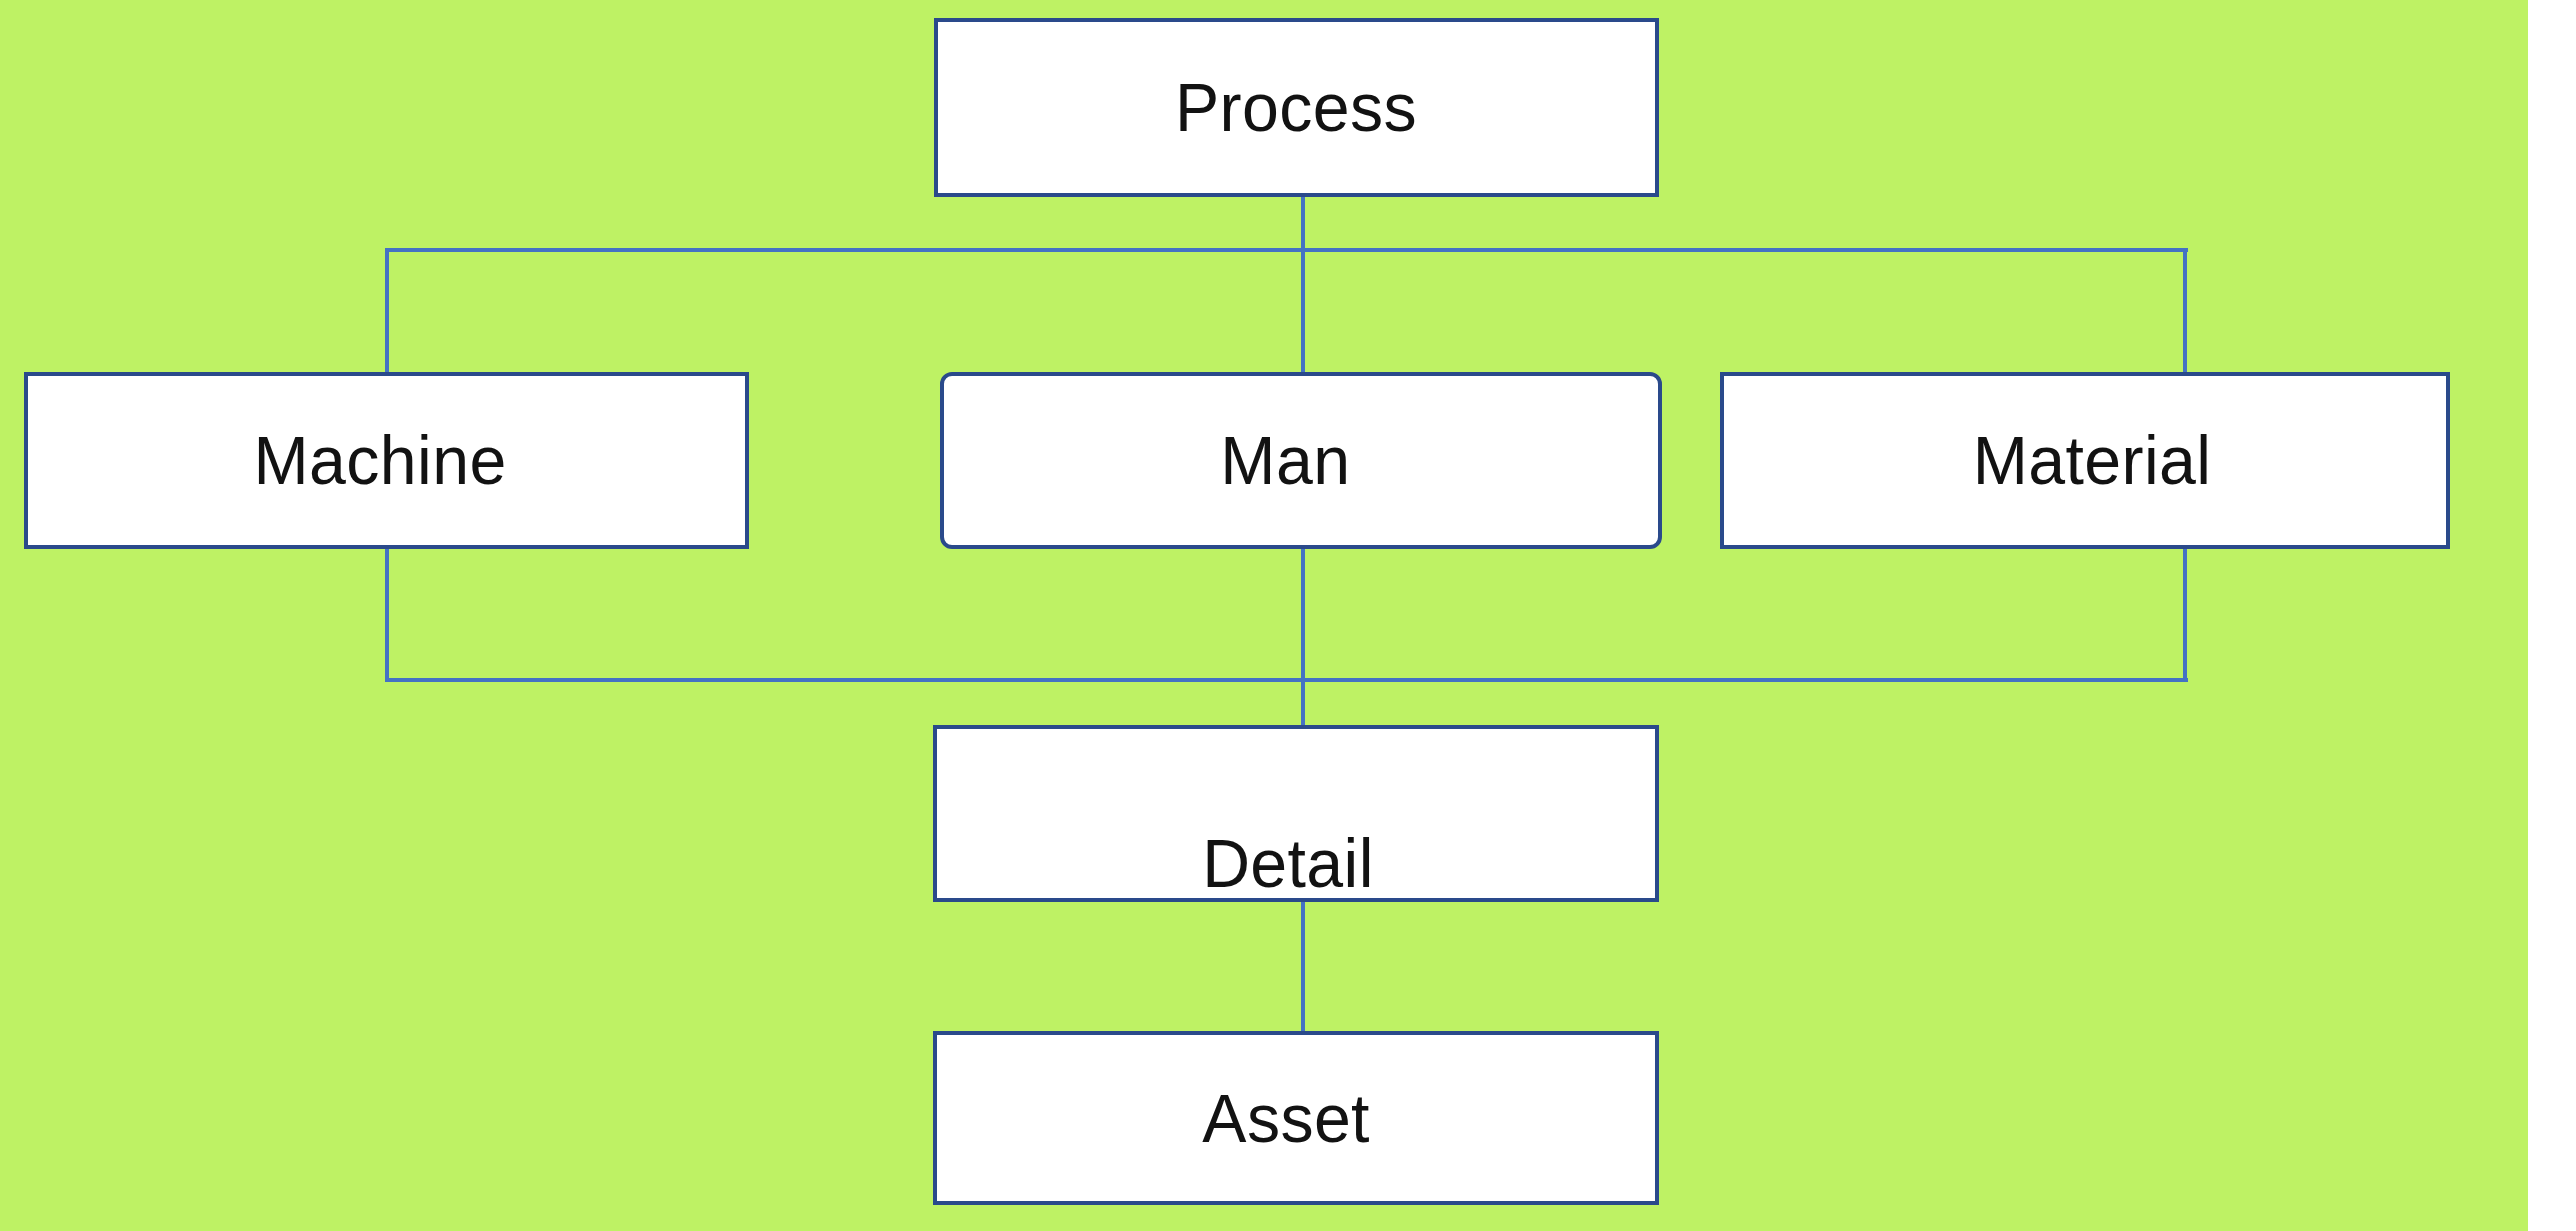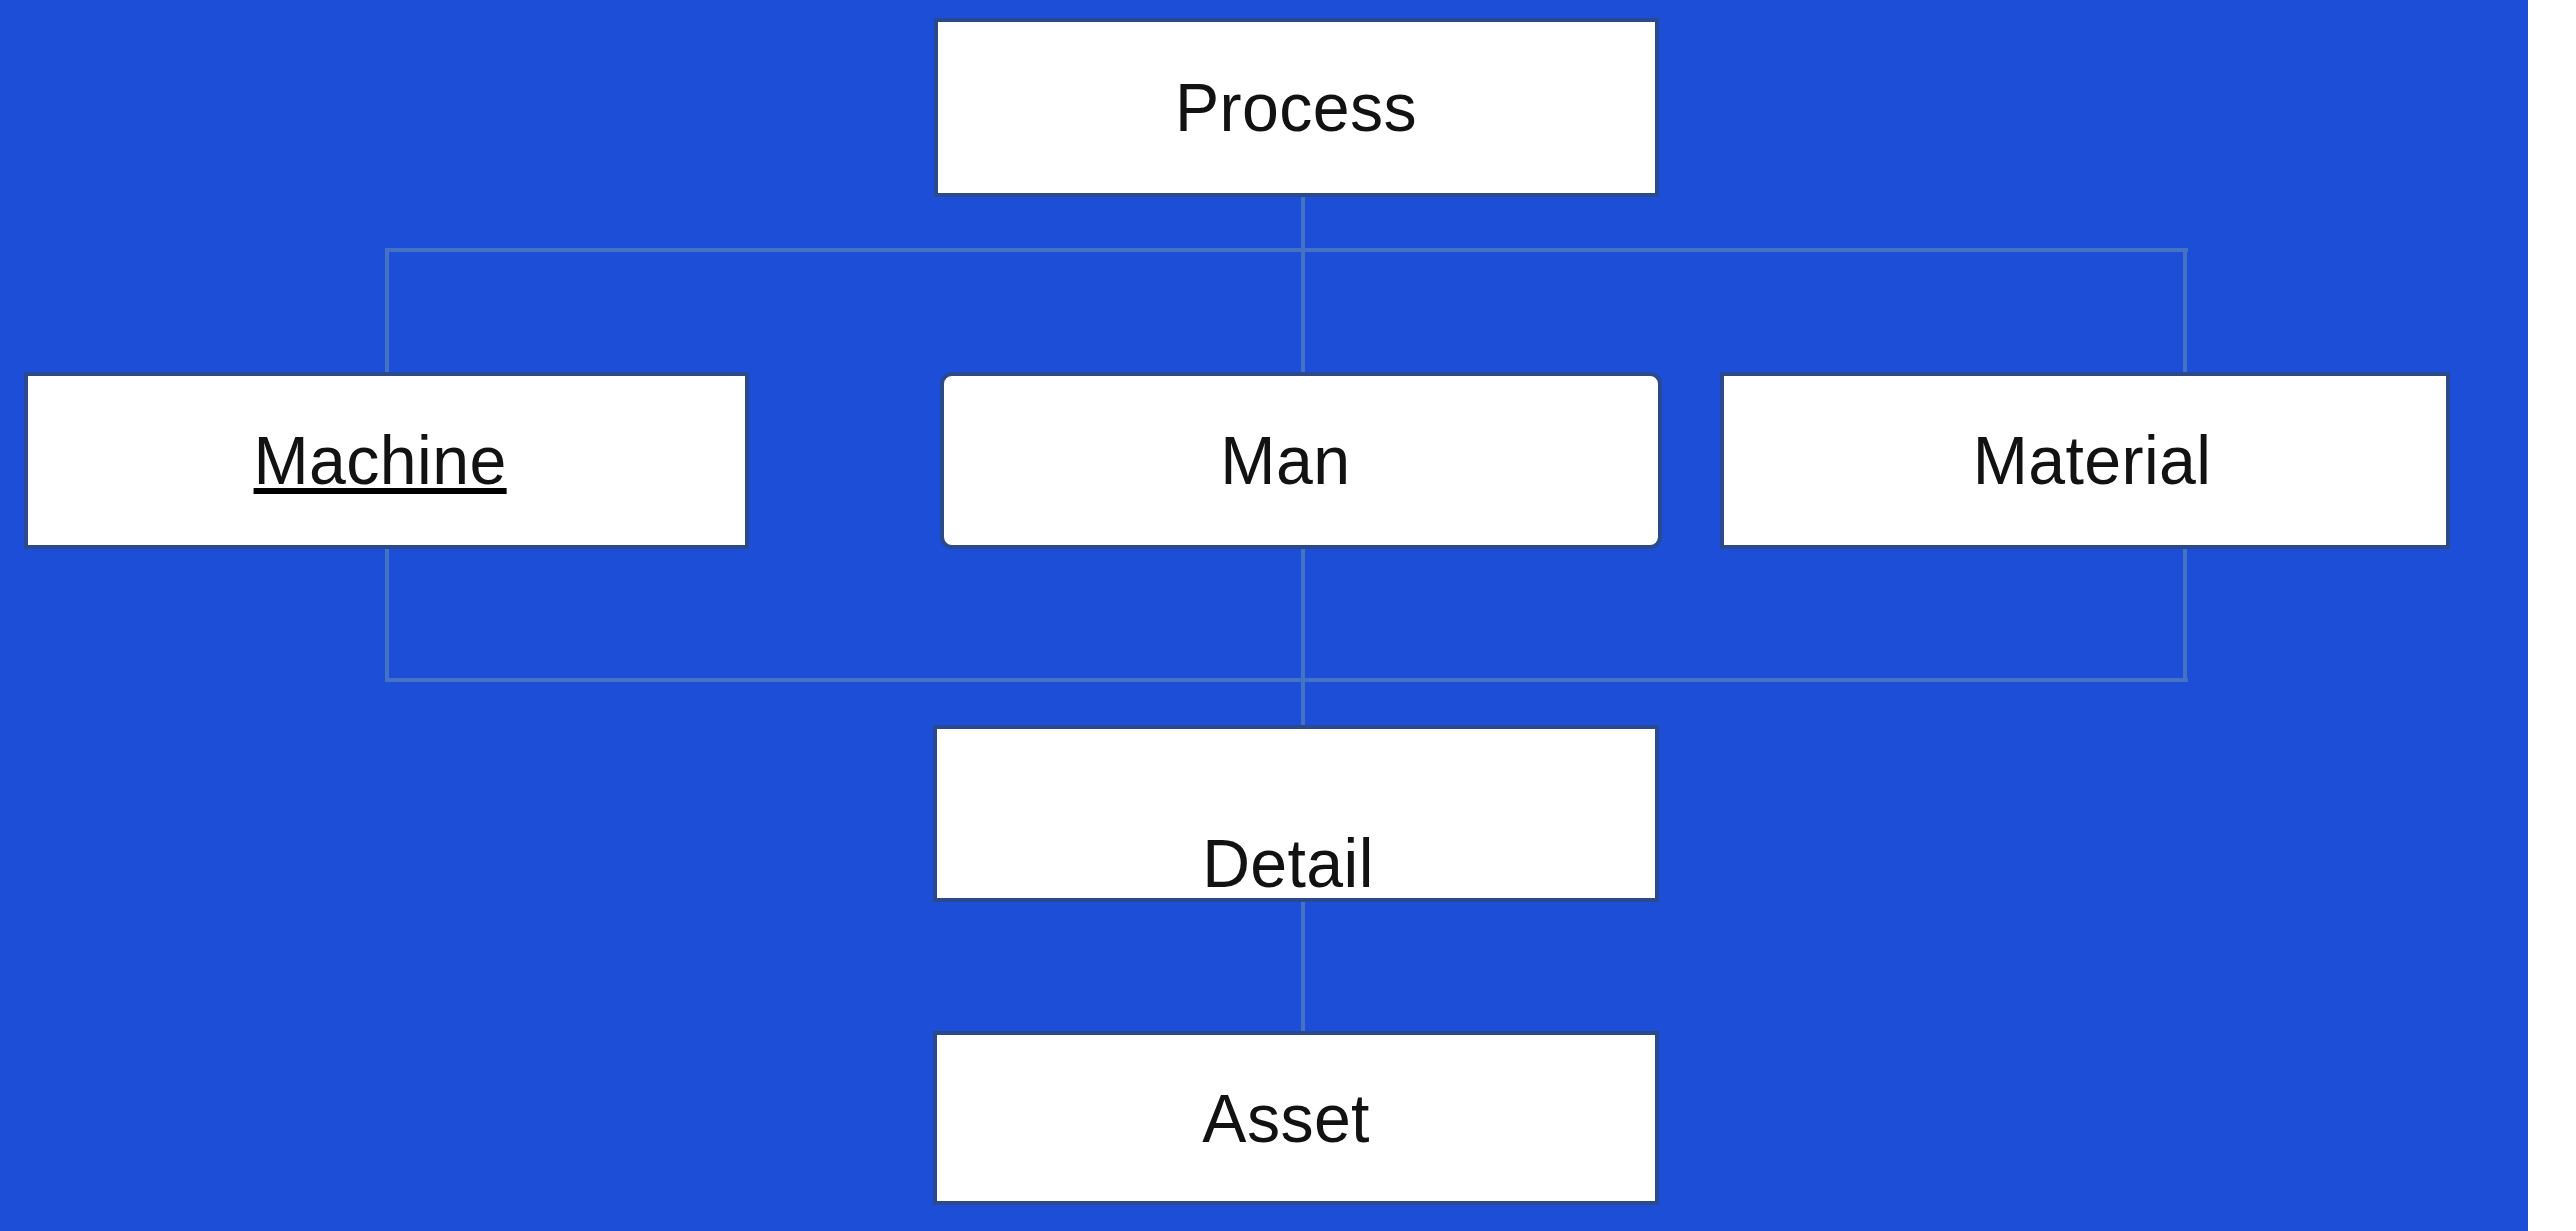--- a/index.html
+++ b/index.html
@@ -4,21 +4,21 @@
 <style>
   html, body {
     margin: 0;
     padding: 0;
     background: #ffffff;
   }
   #stage {
     position: relative;
     width: 2528px;
     height: 1231px;
-    background: #1d4ed8;
+    background: #bef264;
     overflow: hidden;
     font-family: "Liberation Sans", sans-serif;
   }
 
   
   .node {
     position: absolute;
     box-sizing: border-box;
     background: #ffffff;
     border: 4.4px solid #2a4a8b;
@@ -33,21 +33,21 @@
     font-size: 69px;
     line-height: 1;
     color: #121212;
     letter-spacing: 0.4px;
     white-space: nowrap;
     transform: scaleX(0.96);
   }
 
   
   #node-process  { left: 934px; top: 17.7px;   width: 725px; height: 179px; }
-  #node-machine  { left: 24px;   top: 372px;  width: 725px; height: 177px; text-decoration: underline; }
+  #node-machine  { left: 24px;   top: 372px;  width: 725px; height: 177px; }
   #node-man      { left: 940px; top: 372px;  width: 722px; height: 177px; border-radius: 12px; }
   #node-material { left: 1720px; top: 372px;  width: 730px; height: 177px; text-align: right; }
   #node-detail   { left: 933px; top: 725px;  width: 726px; height: 177px; align-items: flex-end; }
   #node-asset    { left: 933px; top: 1031px; width: 726px; height: 174px; }
 
   
   #node-man .node-label      { transform: scaleX(0.96) translateX(-16px); }
   #node-material .node-label { transform: scaleX(0.96) translateX(7px); }
   #node-detail .node-label   { transform: scaleX(0.96) translateX(-8.8px); }
   #node-asset .node-label    { transform: scaleX(0.96) translateX(-10.6px); }

